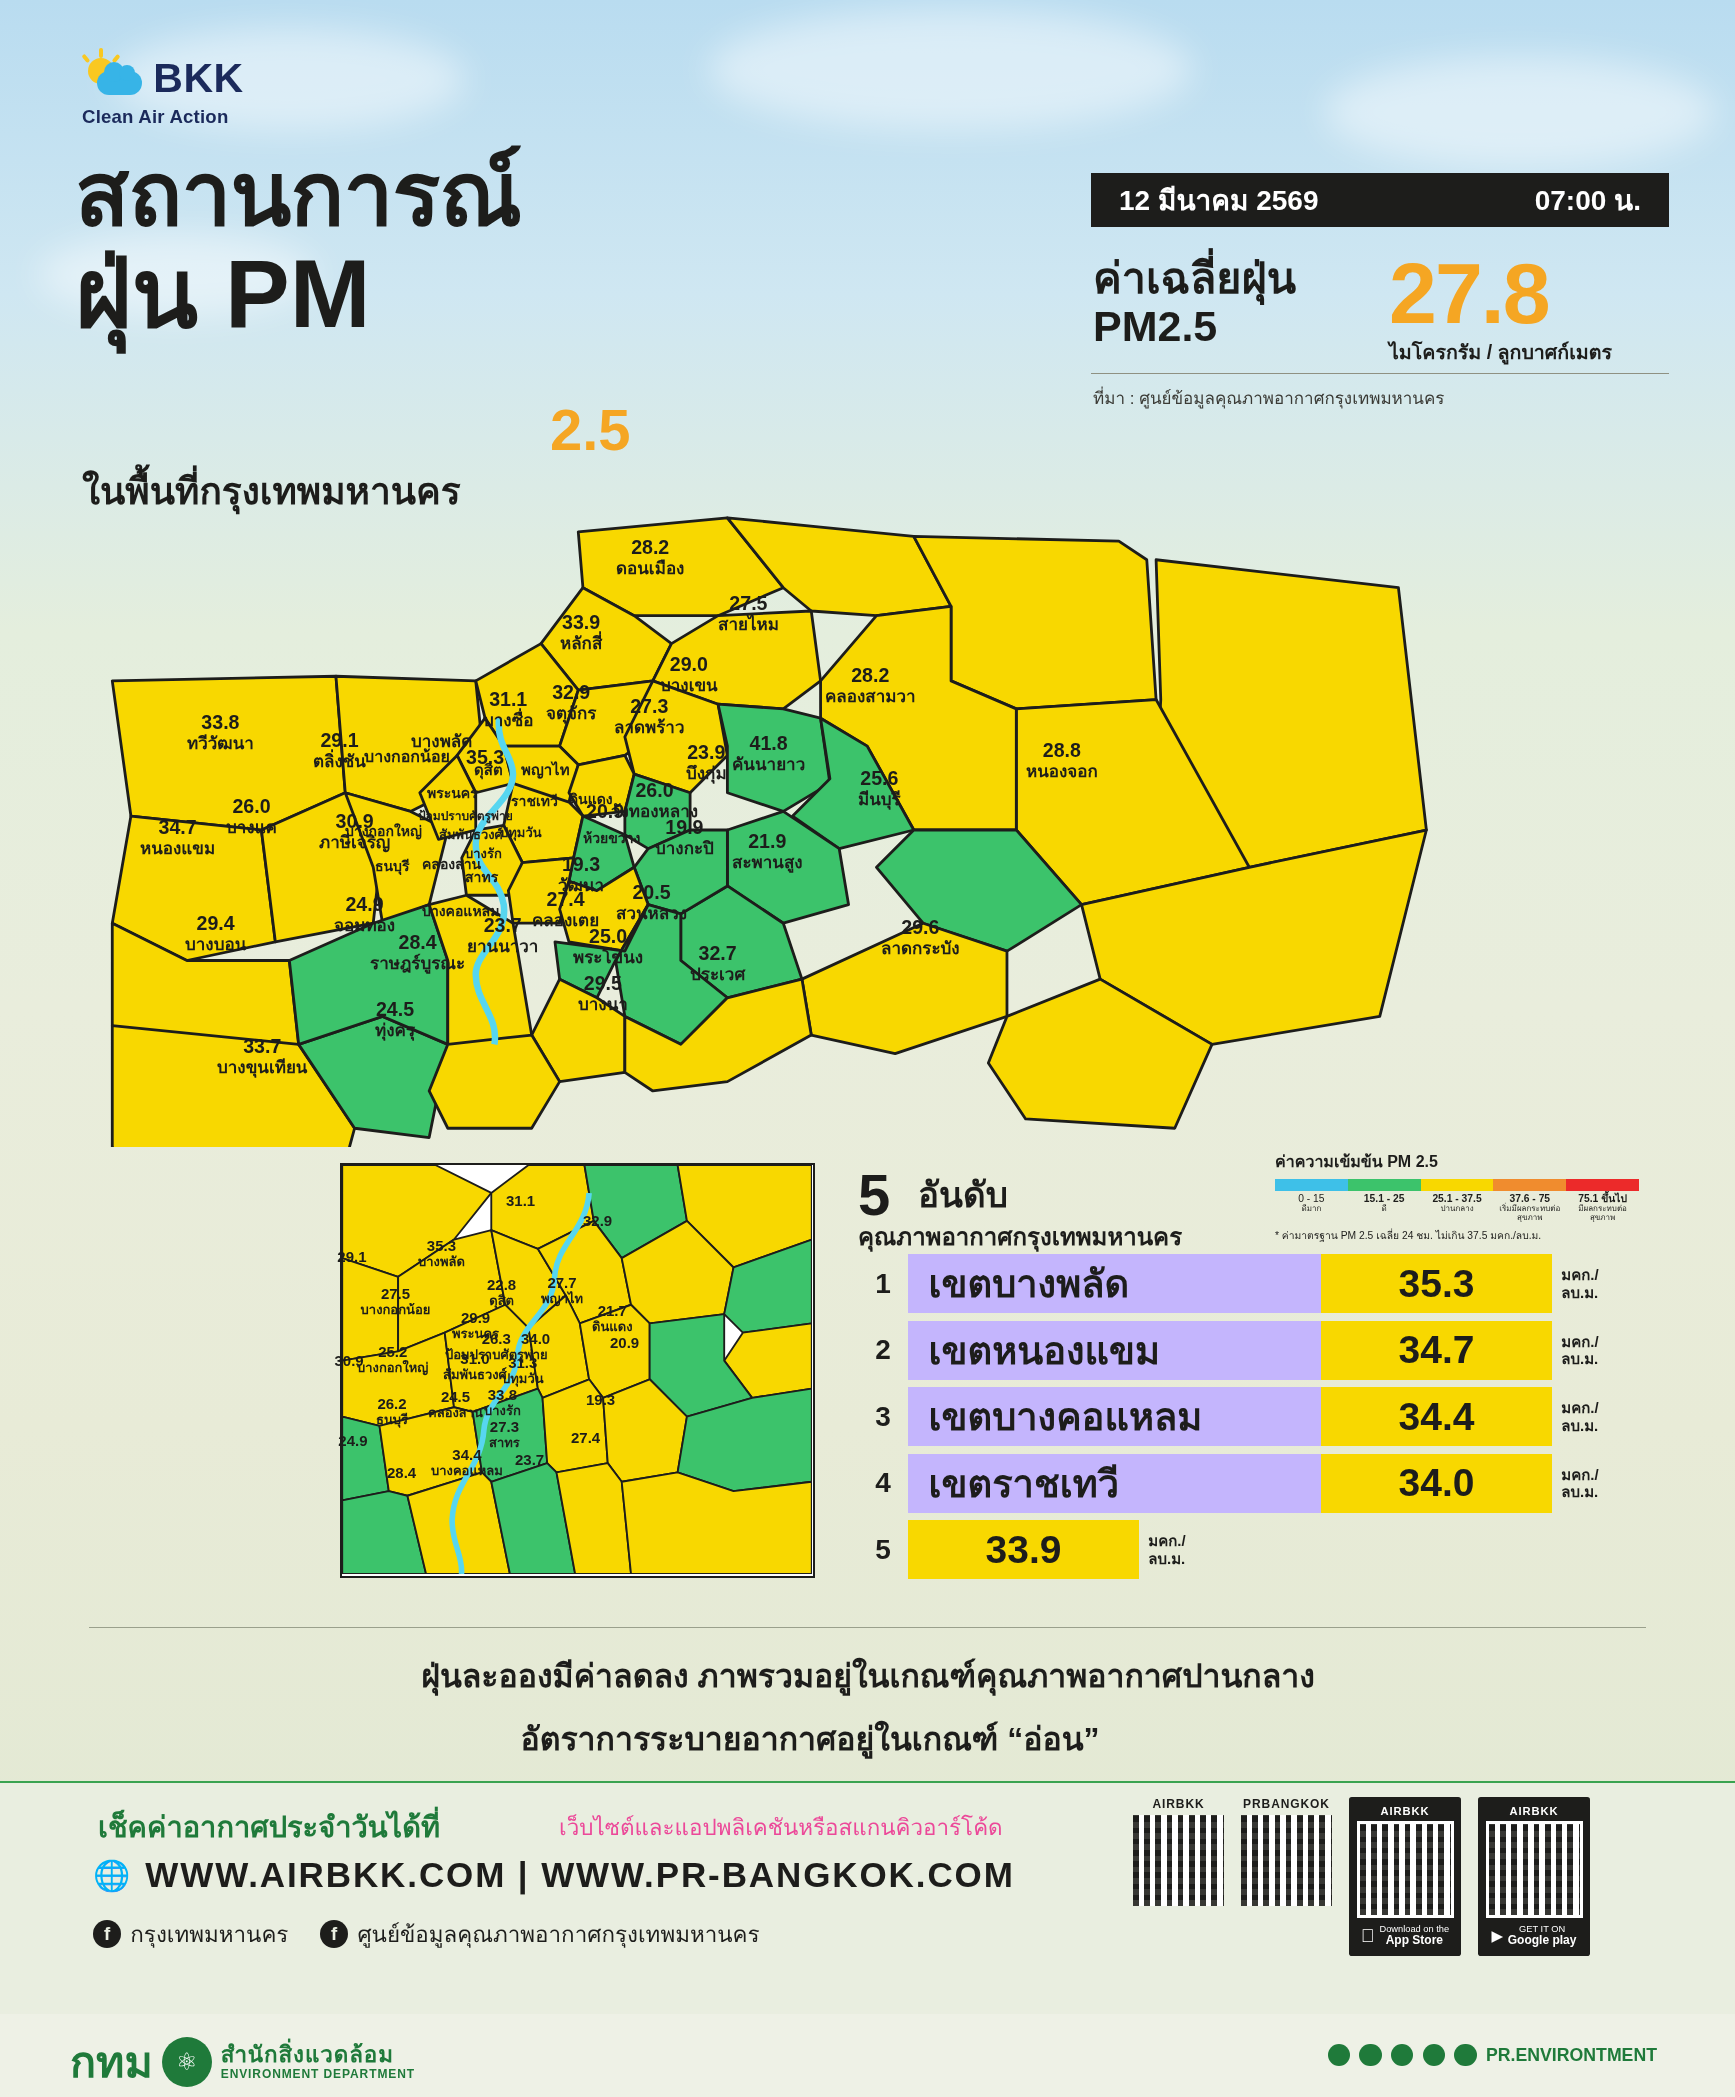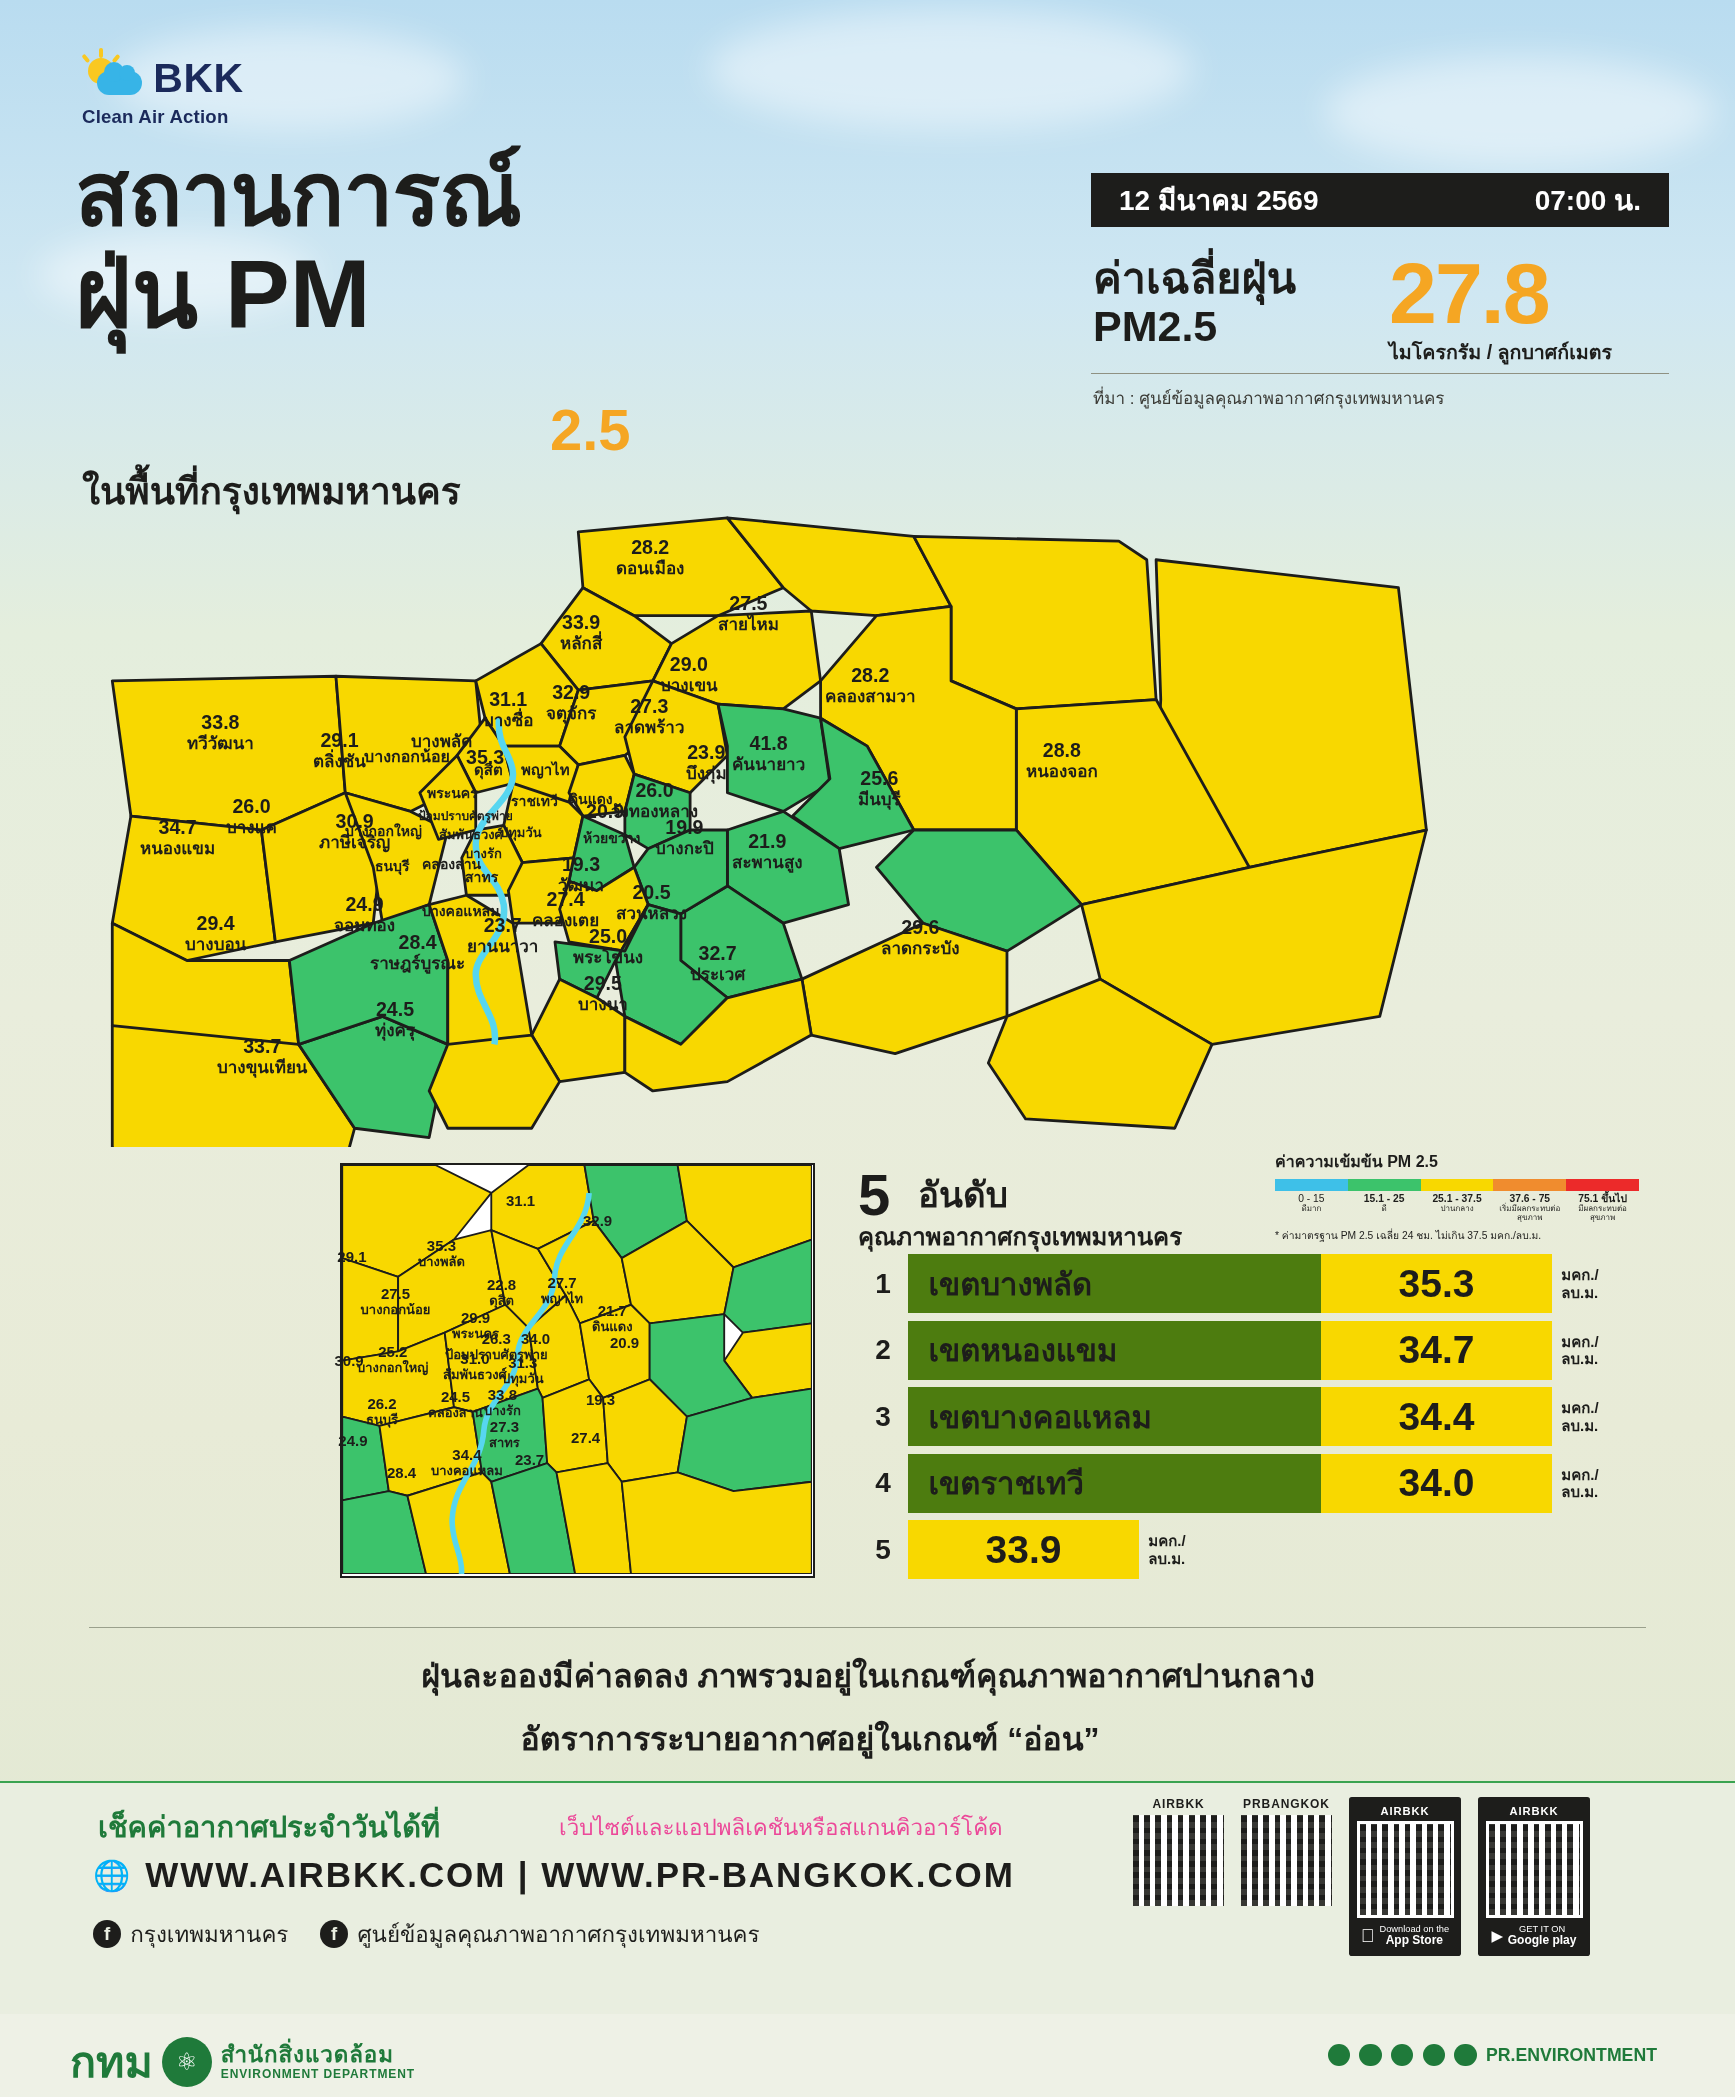--- a/index.html
+++ b/index.html
@@ -42,21 +42,21 @@
   .inset { position: absolute; left: 340px; top: 1163px; width: 475px; height: 415px; background: #ffffff; border: 2.8px solid #1d1d1b; }
   .inset-lbl { position: absolute; font-size: 13px; font-weight: bold; color: #1d1d1b; text-align: center; line-height: 1.1; white-space: nowrap; }
   .inset-lbl b { display: block; font-size: 15px; }
   
   .rank-num { position: absolute; left: 858px; top: 1161px; font-size: 58px; font-weight: bold; color: #1d1d1b; }
   .rank-t1 { position: absolute; left: 918px; top: 1167px; font-size: 35px; font-weight: bold; color: #1d1d1b; }
   .rank-t2 { position: absolute; left: 858px; top: 1217px; font-size: 24px; font-weight: bold; color: #1d1d1b; }
   .rank-list { position: absolute; left: 858px; top: 1254px; width: 774px; }
   .rank-row { display: flex; align-items: center; height: 59px; margin-bottom: 7.5px; }
   .rank-row .idx { width: 50px; font-size: 28px; font-weight: bold; color: #1d1d1b; text-align: center; }
-  .rank-row .nm { flex: 1; background: #4d7c0f; height: 100%; display: flex; align-items: center; padding-left: 20.5px; font-size: 31px; font-weight: bold; color: #1d1d1b; }
+  .rank-row .nm { flex: 1; background: #c4b5fd; height: 100%; display: flex; align-items: center; padding-left: 20.5px; font-size: 38px; font-weight: bold; color: #1d1d1b; }
   .rank-row .vl { width: 231px; background: #f8d800; height: 100%; display: flex; align-items: center; justify-content: center; font-size: 39px; font-weight: bold; color: #1d1d1b; }
   .rank-row .un { width: 80px; font-size: 15px; color: #1d1d1b; line-height: 1.15; padding-left: 9.3px; font-weight: bold;}
   
   .legend { position: absolute; left: 1275px; top: 1149px; width: 364px; }
   .legend-title { font-size: 16px; font-weight: bold; color: #1d1d1b; margin-bottom: 4.7px; }
   .legend-bars { display: flex; }
   .legend-bars div { flex: 1; height: 12px; }
   .legend-labels { display: flex; margin-top: 2.8px; }
   .legend-labels div { flex: 1; text-align: center; font-size: 10.3px; font-weight: bold; color: #1d1d1b; line-height: 1.1; }
   .legend-labels div span { display: block; font-size: 8px; font-weight: normal; }
@@ -307,21 +307,21 @@
   <div class="inset-lbl" style="left:268px;top:170px;">
       <b>20.9</b>
     </div>
   <div class="inset-lbl" style="left:103px;top:166px;"><b>26.3</b>ป้อมปราบศัตรูพ่าย</div>
   <div class="inset-lbl" style="left:15px;top:179px;"><b>25.2</b>บางกอกใหญ่</div>
   <div class="inset-lbl" style="left:-7.5px;top:188px;">
       <b>30.9</b>
     </div>
   <div class="inset-lbl" style="left:101px;top:186px;"><b>31.0</b>สัมพันธวงศ์</div>
   <div class="inset-lbl" style="left:160px;top:190px;"><b>31.3</b>ปทุมวัน</div>
-  <div class="inset-lbl" style="left:24px;top:231px;"><b>26.2</b>ธนบุรี</div>
+  <div class="inset-lbl" style="left:34px;top:231px;"><b>26.2</b>ธนบุรี</div>
   <div class="inset-lbl" style="left:86px;top:224px;"><b>24.5</b>คลองสาน</div>
   <div class="inset-lbl" style="left:142px;top:222px;"><b>33.8</b>บางรัก</div>
   <div class="inset-lbl" style="left:244px;top:227px;">
       <b>19.3</b>
     </div>
   <div class="inset-lbl" style="left:147px;top:254px;"><b>27.3</b>สาทร</div>
   <div class="inset-lbl" style="left:-3.7px;top:268px;">
       <b>24.9</b>
     </div>
   <div class="inset-lbl" style="left:89px;top:282px;"><b>34.4</b>บางคอแหลม</div>

